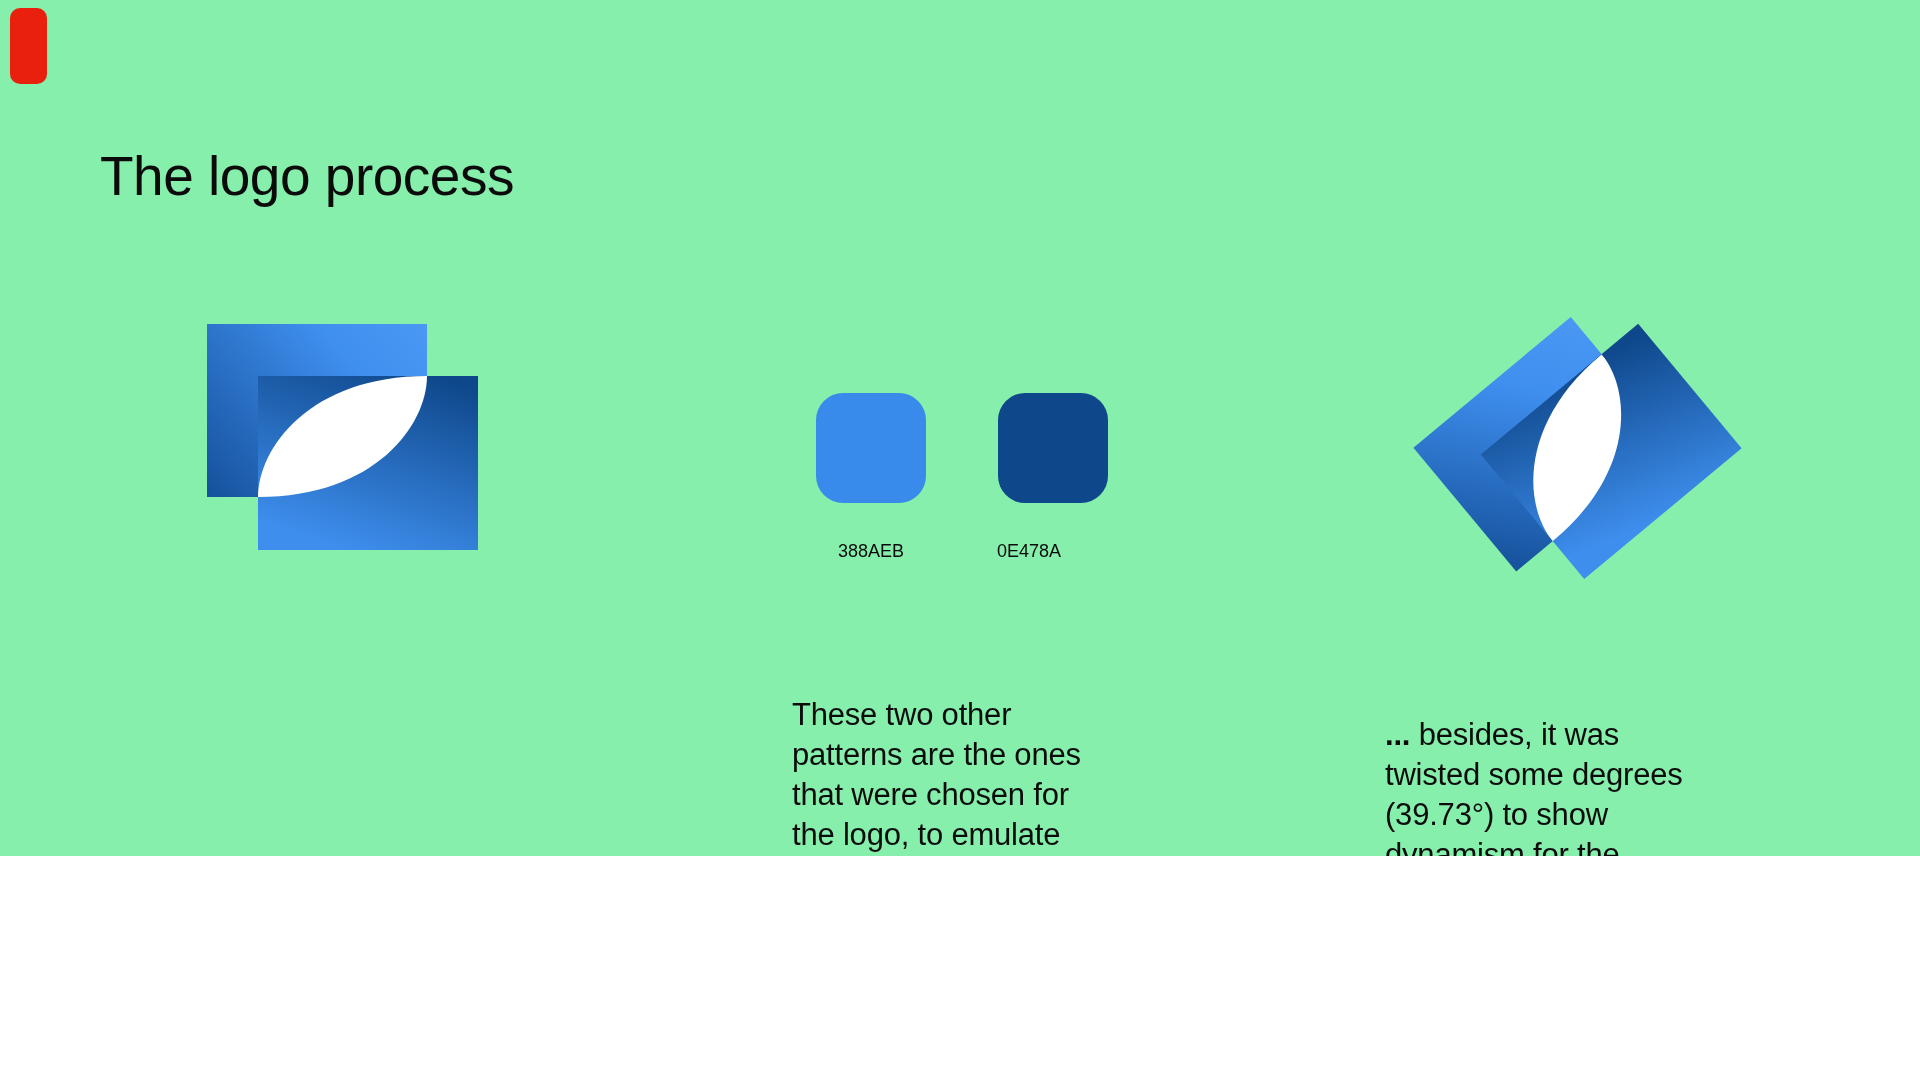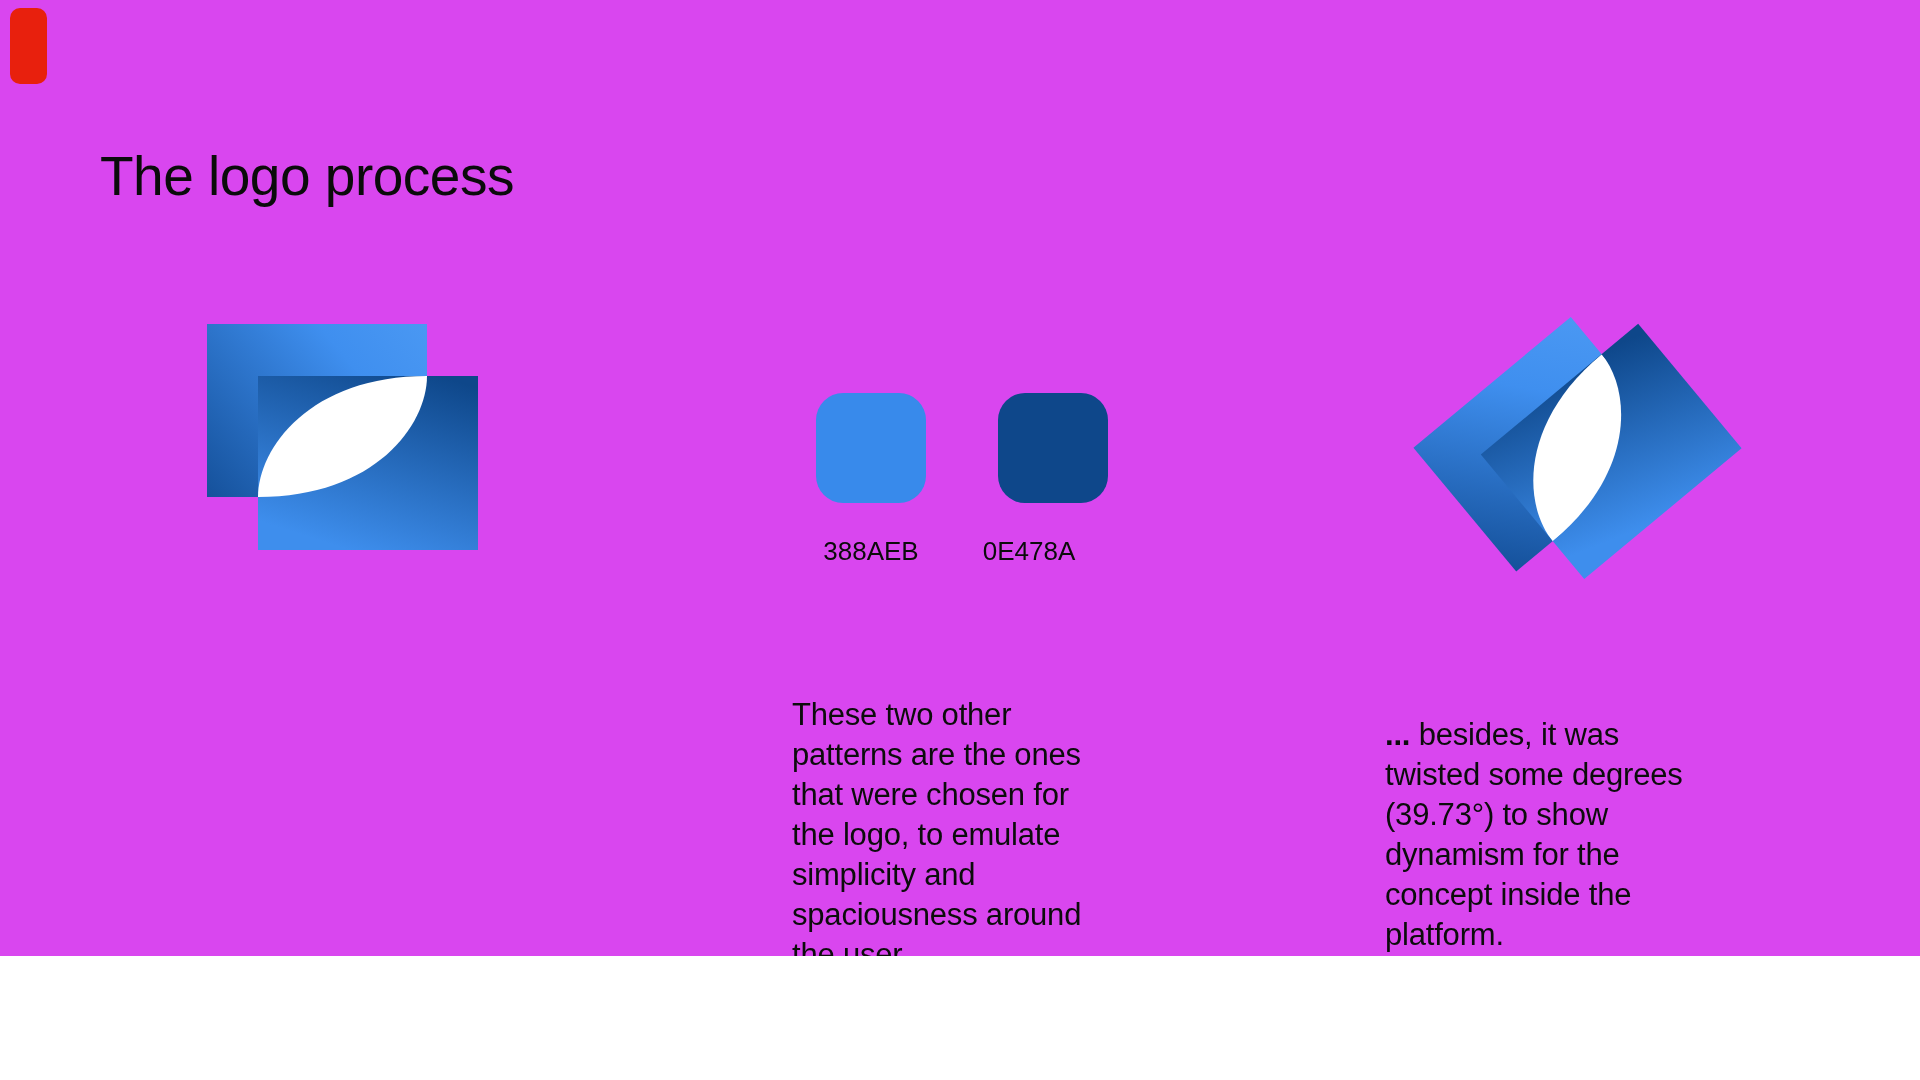--- a/index.html
+++ b/index.html
@@ -4,22 +4,22 @@
 <style>
   html, body {
     margin: 0;
     padding: 0;
     background: #ffffff;
     font-family: "Liberation Sans", sans-serif;
   }
   .stage {
     position: relative;
     width: 1920px;
-    height: 956px;
-    background: #d946ef;
+    height: 856px;
+    background: #86efac;
     overflow: hidden;
   }
 
   
   .progress-pill {
     position: absolute;
     left: 10px;
     top: 8px;
     width: 37px;
     height: 76px;
@@ -92,21 +92,21 @@
     height: 110px;
     border-radius: 27px;
   }
   .swatch-light { left: 816px; }
   .swatch-dark  { left: 998px; }
 
   .swatch-label {
     position: absolute;
     top: 536px;
     width: 110px;
-    font-size: 26px;
+    font-size: 18px;
     line-height: 30px;
     text-align: center;
     color: #0b0b0b;
   }
   .label-light { left: 816px; }
   .label-dark  { left: 974px; }
 
   
   .body {
     position: absolute;

